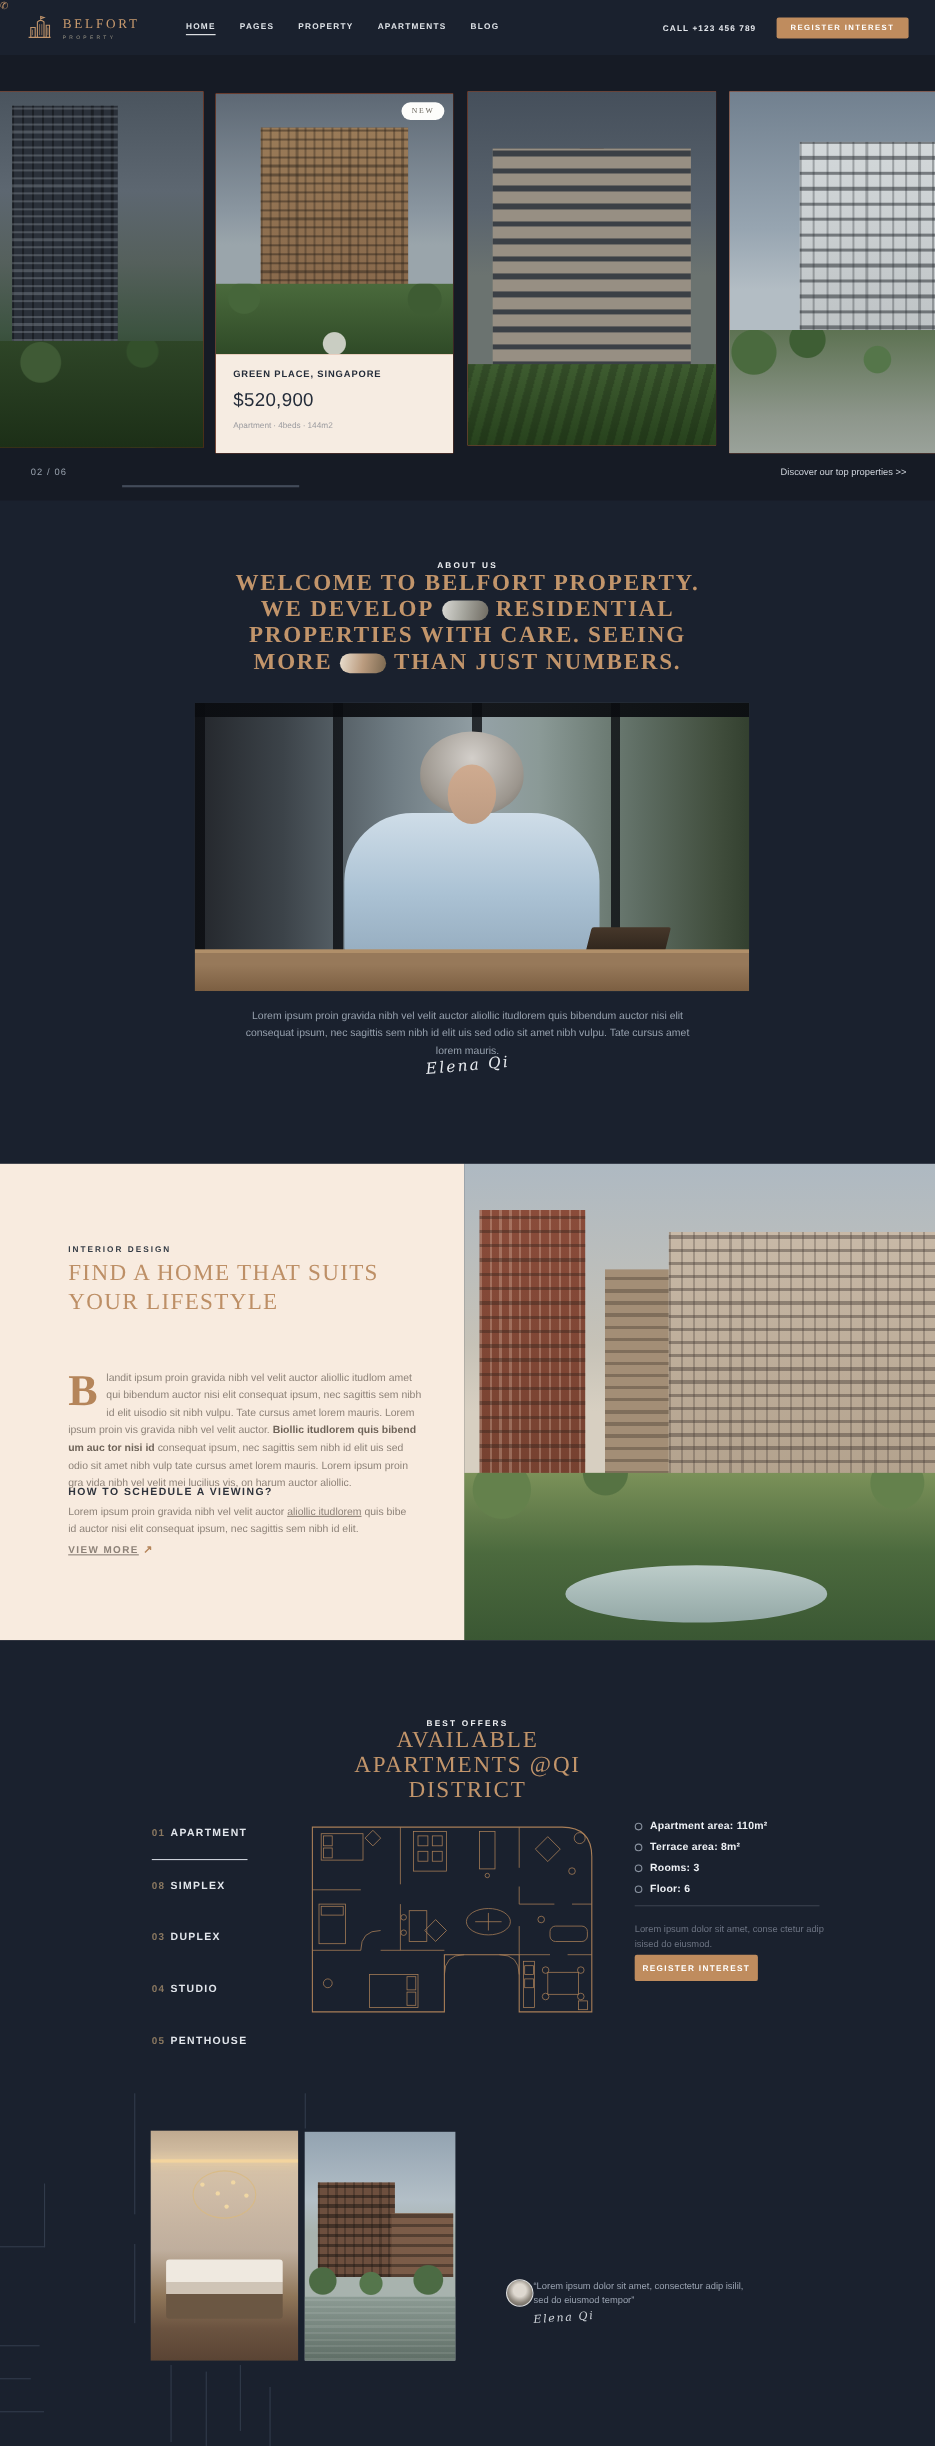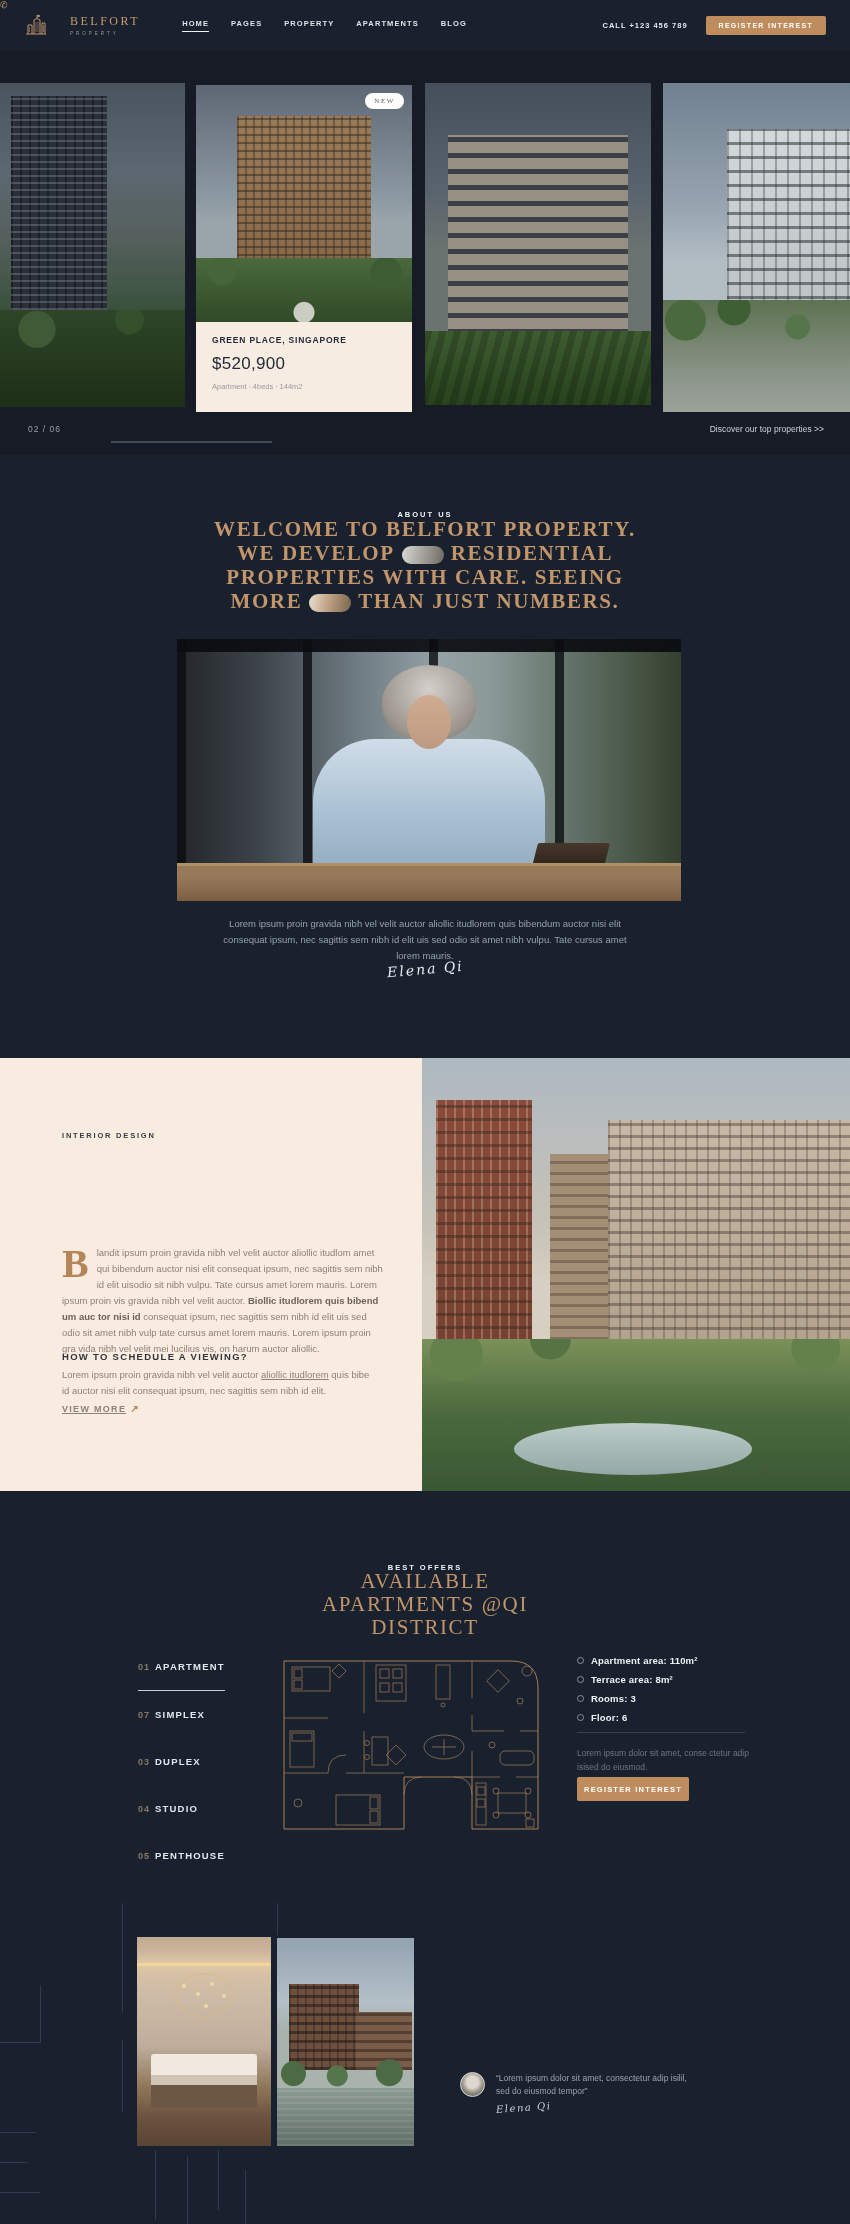--- a/index.html
+++ b/index.html
@@ -2,21 +2,21 @@
 <html><head>
 <meta charset="utf-8">
 <style>
   html,body{margin:0;padding:0;background:#10151d;}
   .page{position:relative;width:850px;height:2224px;background:#1a212e;overflow:hidden;
         font-family:"Liberation Sans",sans-serif;-webkit-font-smoothing:antialiased;}
 
   
   .header{position:absolute;top:0;left:0;right:0;height:50px;display:flex;align-items:center;
           padding:0 24px;box-sizing:border-box;background:#1a212e;z-index:5;}
-  .logo{display:flex;align-items:center;gap:22px;}
+  .logo{display:flex;align-items:center;gap:9px;}
   .logo-title{font-family:"Liberation Serif",serif;color:#c89a6e;font-size:12px;letter-spacing:2.5px;}
   .logo-sub{color:#9d9889;font-size:4.5px;letter-spacing:3px;margin-top:2px;}
   .nav{display:flex;gap:22px;margin-left:42px;}
   .nav a{color:#dfe3e8;font-size:7.5px;font-weight:bold;letter-spacing:1.1px;text-decoration:none;}
   .nav a.active{border-bottom:1px solid #f2f3f5;padding-bottom:3px;}
   .header-right{margin-left:auto;display:flex;align-items:center;gap:18px;}
   .call{color:#e6e9ee;font-size:7.5px;font-weight:bold;letter-spacing:1px;text-decoration:none;display:flex;align-items:center;gap:5px;}
   .call .ph{color:#c9996c;font-size:9px;font-weight:normal;}
   .btn{display:inline-block;background:#bf8c5e;color:#fff;font-size:7px;font-weight:bold;
        letter-spacing:1.3px;padding:6px 13px;border-radius:2px;border:none;cursor:pointer;
@@ -189,21 +189,21 @@
   .photo-water .trees{position:absolute;left:0;right:0;bottom:58px;height:32px;
      background:radial-gradient(circle at 12% 55%,#4c6b44 12px,transparent 13px),
                 radial-gradient(circle at 44% 62%,#55764c 10px,transparent 11px),
                 radial-gradient(circle at 82% 52%,#4c6b44 13px,transparent 14px);}
   .photo-water .wat{position:absolute;left:0;right:0;bottom:0;height:58px;
      background:repeating-linear-gradient(0deg,rgba(255,255,255,.09) 0 2px,rgba(0,0,0,0) 2px 6px),
                 linear-gradient(180deg,#8c9b94,#5f6e66);}
 
   .vision-heading{position:absolute;left:460px;top:1974px;width:212px;font-size:15px;font-weight:bold;
      line-height:19.5px;color:#c28a63;letter-spacing:.4px;}
-  .testimonial{position:absolute;left:460px;top:2072px;display:flex;gap:11px;}
+  .testimonial{position:absolute;left:460px;top:2072px;display:flex;}
   .avatar{width:23px;height:23px;border-radius:50%;flex:0 0 auto;border:1px solid #dcdcdc;
      background:radial-gradient(circle at 50% 40%,#ded8d0 0 32%,#8d867c 62%,#514c45);}
   .quote{font-size:8.5px;line-height:12.5px;color:#99a2b0;width:196px;}
   .v-sig{font-family:"DejaVu Serif",serif;font-style:italic;font-size:10px;color:#cfd4da;
      margin-top:5px;transform:rotate(-4deg);display:inline-block;letter-spacing:1.5px;}
 
   .bp{position:absolute;background:#313b4b;}
 </style>
 </head>
 <body>
@@ -297,20 +297,21 @@
     <span class="desk"></span>
   </div>
 
   <div class="about-para">Lorem ipsum proin gravida nibh vel velit auctor aliollic itudlorem quis bibendum auctor nisi elit consequat ipsum, nec sagittis sem nibh id elit uis sed odio sit amet nibh vulpu. Tate cursus amet lorem mauris.</div>
   <div class="center-block" style="top:960px;">
     <span class="signature">Elena Qi</span>
   </div>
 
   <div class="interior-left">
     <div class="int-eyebrow">INTERIOR DESIGN</div>
+    <div class="int-heading">FIND A HOME THAT SUITS YOUR LIFESTYLE</div>
     <div class="int-para">
       <span class="dropcap">B</span><span>landit ipsum proin gravida nibh vel velit auctor aliollic itudlom amet qui bibendum auctor nisi elit consequat ipsum, nec sagittis sem nibh id elit uisodio sit nibh vulpu. Tate cursus amet lorem mauris. Lorem ipsum proin vis gravida nibh vel velit auctor. </span><span class="int-bold">Biollic itudlorem quis bibend um auc tor nisi id</span><span> consequat ipsum, nec sagittis sem nibh id elit uis sed odio sit amet nibh vulp tate cursus amet lorem mauris. Lorem ipsum proin gra vida nibh vel velit mei lucilius vis, on harum auctor aliollic.</span>
     </div>
     <div class="int-sub">HOW TO SCHEDULE A VIEWING?</div>
     <div class="int-para2">
       <span>Lorem ipsum proin gravida nibh vel velit auctor </span><a href="#" class="int-link">aliollic itudlorem</a><span> quis bibe id auctor nisi elit consequat ipsum, nec sagittis sem nibh id elit.</span>
     </div>
     <div class="view-more">
       <span>VIEW MORE</span><span class="arrow">↗</span>
     </div>
@@ -328,21 +329,21 @@
   </div>
   <div class="center-block" style="top:1556px;">
     <span class="eyebrow">BEST OFFERS</span>
   </div>
 
   <div class="tabs">
     <div class="tab active">
       <span class="tab-inner"><span class="num">01</span><span class="lbl">APARTMENT</span></span>
     </div>
     <div class="tab">
-      <span class="tab-inner"><span class="num">07</span><span class="lbl">SIMPLEX</span></span>
+      <span class="tab-inner"><span class="num">08</span><span class="lbl">SIMPLEX</span></span>
     </div>
     <div class="tab">
       <span class="tab-inner"><span class="num">03</span><span class="lbl">DUPLEX</span></span>
     </div>
     <div class="tab">
       <span class="tab-inner"><span class="num">04</span><span class="lbl">STUDIO</span></span>
     </div>
     <div class="tab">
       <span class="tab-inner"><span class="num">05</span><span class="lbl">PENTHOUSE</span></span>
     </div>

